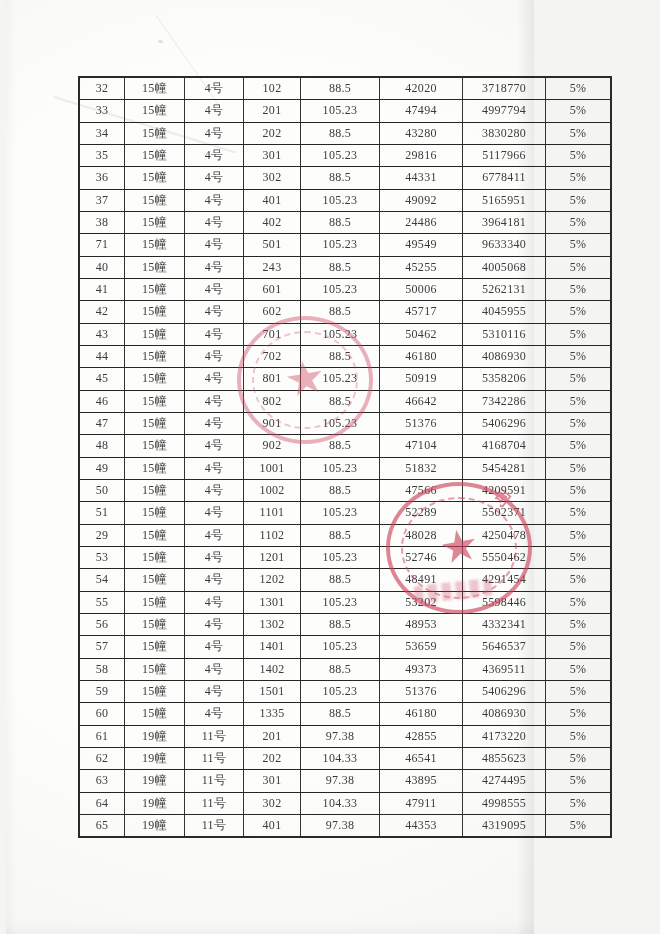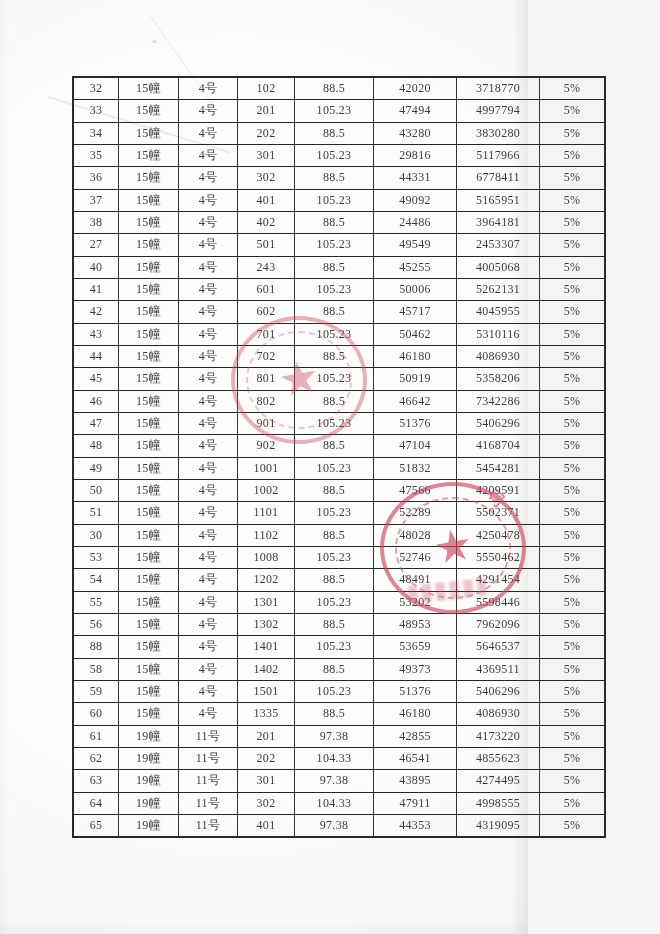--- a/index.html
+++ b/index.html
@@ -10,20 +10,21 @@
     overflow:hidden;
   }
   .page{
     position:relative;
     width:528px;height:934px;
     background:
       linear-gradient(to left, rgba(0,0,0,0.07), rgba(0,0,0,0.0) 18px),
       linear-gradient(to right, rgba(0,0,0,0.03), rgba(0,0,0,0.0) 10px),
       linear-gradient(to top, rgba(0,0,0,0.03), rgba(0,0,0,0.0) 14px),
       radial-gradient(circle at 45% 45%, #fdfdfc 60%, #f6f6f4 100%);
+    margin-left: 6px;
   }
   
   .crease{
     position:absolute;
     background:rgba(90,90,90,0.10);
     transform-origin:left center;
   }
   .crease.c1{left:48px;top:96px;width:190px;height:1.6px;transform:rotate(17deg);}
   .crease.c2{left:150px;top:15px;width:110px;height:1.3px;transform:rotate(55deg);}
   .crease.c3{left:152px;top:40px;width:5px;height:3px;border-radius:50%;background:rgba(90,90,90,0.18);transform:none;}
@@ -182,27 +183,27 @@
         <div class="t-cell">38</div>
         <div class="t-cell">15幢</div>
         <div class="t-cell">4号</div>
         <div class="t-cell">402</div>
         <div class="t-cell">88.5</div>
         <div class="t-cell">24486</div>
         <div class="t-cell">3964181</div>
         <div class="t-cell">5%</div>
       </div>
       <div class="t-row">
-        <div class="t-cell">27</div>
+        <div class="t-cell">71</div>
         <div class="t-cell">15幢</div>
         <div class="t-cell">4号</div>
         <div class="t-cell">501</div>
         <div class="t-cell">105.23</div>
         <div class="t-cell">49549</div>
-        <div class="t-cell">2453307</div>
+        <div class="t-cell">9633340</div>
         <div class="t-cell">5%</div>
       </div>
       <div class="t-row">
         <div class="t-cell">40</div>
         <div class="t-cell">15幢</div>
         <div class="t-cell">4号</div>
         <div class="t-cell">243</div>
         <div class="t-cell">88.5</div>
         <div class="t-cell">45255</div>
         <div class="t-cell">4005068</div>
@@ -312,34 +313,34 @@
         <div class="t-cell">51</div>
         <div class="t-cell">15幢</div>
         <div class="t-cell">4号</div>
         <div class="t-cell">1101</div>
         <div class="t-cell">105.23</div>
         <div class="t-cell">52289</div>
         <div class="t-cell">5502371</div>
         <div class="t-cell">5%</div>
       </div>
       <div class="t-row">
-        <div class="t-cell">30</div>
+        <div class="t-cell">29</div>
         <div class="t-cell">15幢</div>
         <div class="t-cell">4号</div>
         <div class="t-cell">1102</div>
         <div class="t-cell">88.5</div>
         <div class="t-cell">48028</div>
         <div class="t-cell">4250478</div>
         <div class="t-cell">5%</div>
       </div>
       <div class="t-row">
         <div class="t-cell">53</div>
         <div class="t-cell">15幢</div>
         <div class="t-cell">4号</div>
-        <div class="t-cell">1008</div>
+        <div class="t-cell">1201</div>
         <div class="t-cell">105.23</div>
         <div class="t-cell">52746</div>
         <div class="t-cell">5550462</div>
         <div class="t-cell">5%</div>
       </div>
       <div class="t-row">
         <div class="t-cell">54</div>
         <div class="t-cell">15幢</div>
         <div class="t-cell">4号</div>
         <div class="t-cell">1202</div>
@@ -358,25 +359,25 @@
         <div class="t-cell">5598446</div>
         <div class="t-cell">5%</div>
       </div>
       <div class="t-row">
         <div class="t-cell">56</div>
         <div class="t-cell">15幢</div>
         <div class="t-cell">4号</div>
         <div class="t-cell">1302</div>
         <div class="t-cell">88.5</div>
         <div class="t-cell">48953</div>
-        <div class="t-cell">7962096</div>
-        <div class="t-cell">5%</div>
-      </div>
-      <div class="t-row">
-        <div class="t-cell">88</div>
+        <div class="t-cell">4332341</div>
+        <div class="t-cell">5%</div>
+      </div>
+      <div class="t-row">
+        <div class="t-cell">57</div>
         <div class="t-cell">15幢</div>
         <div class="t-cell">4号</div>
         <div class="t-cell">1401</div>
         <div class="t-cell">105.23</div>
         <div class="t-cell">53659</div>
         <div class="t-cell">5646537</div>
         <div class="t-cell">5%</div>
       </div>
       <div class="t-row">
         <div class="t-cell">58</div>

